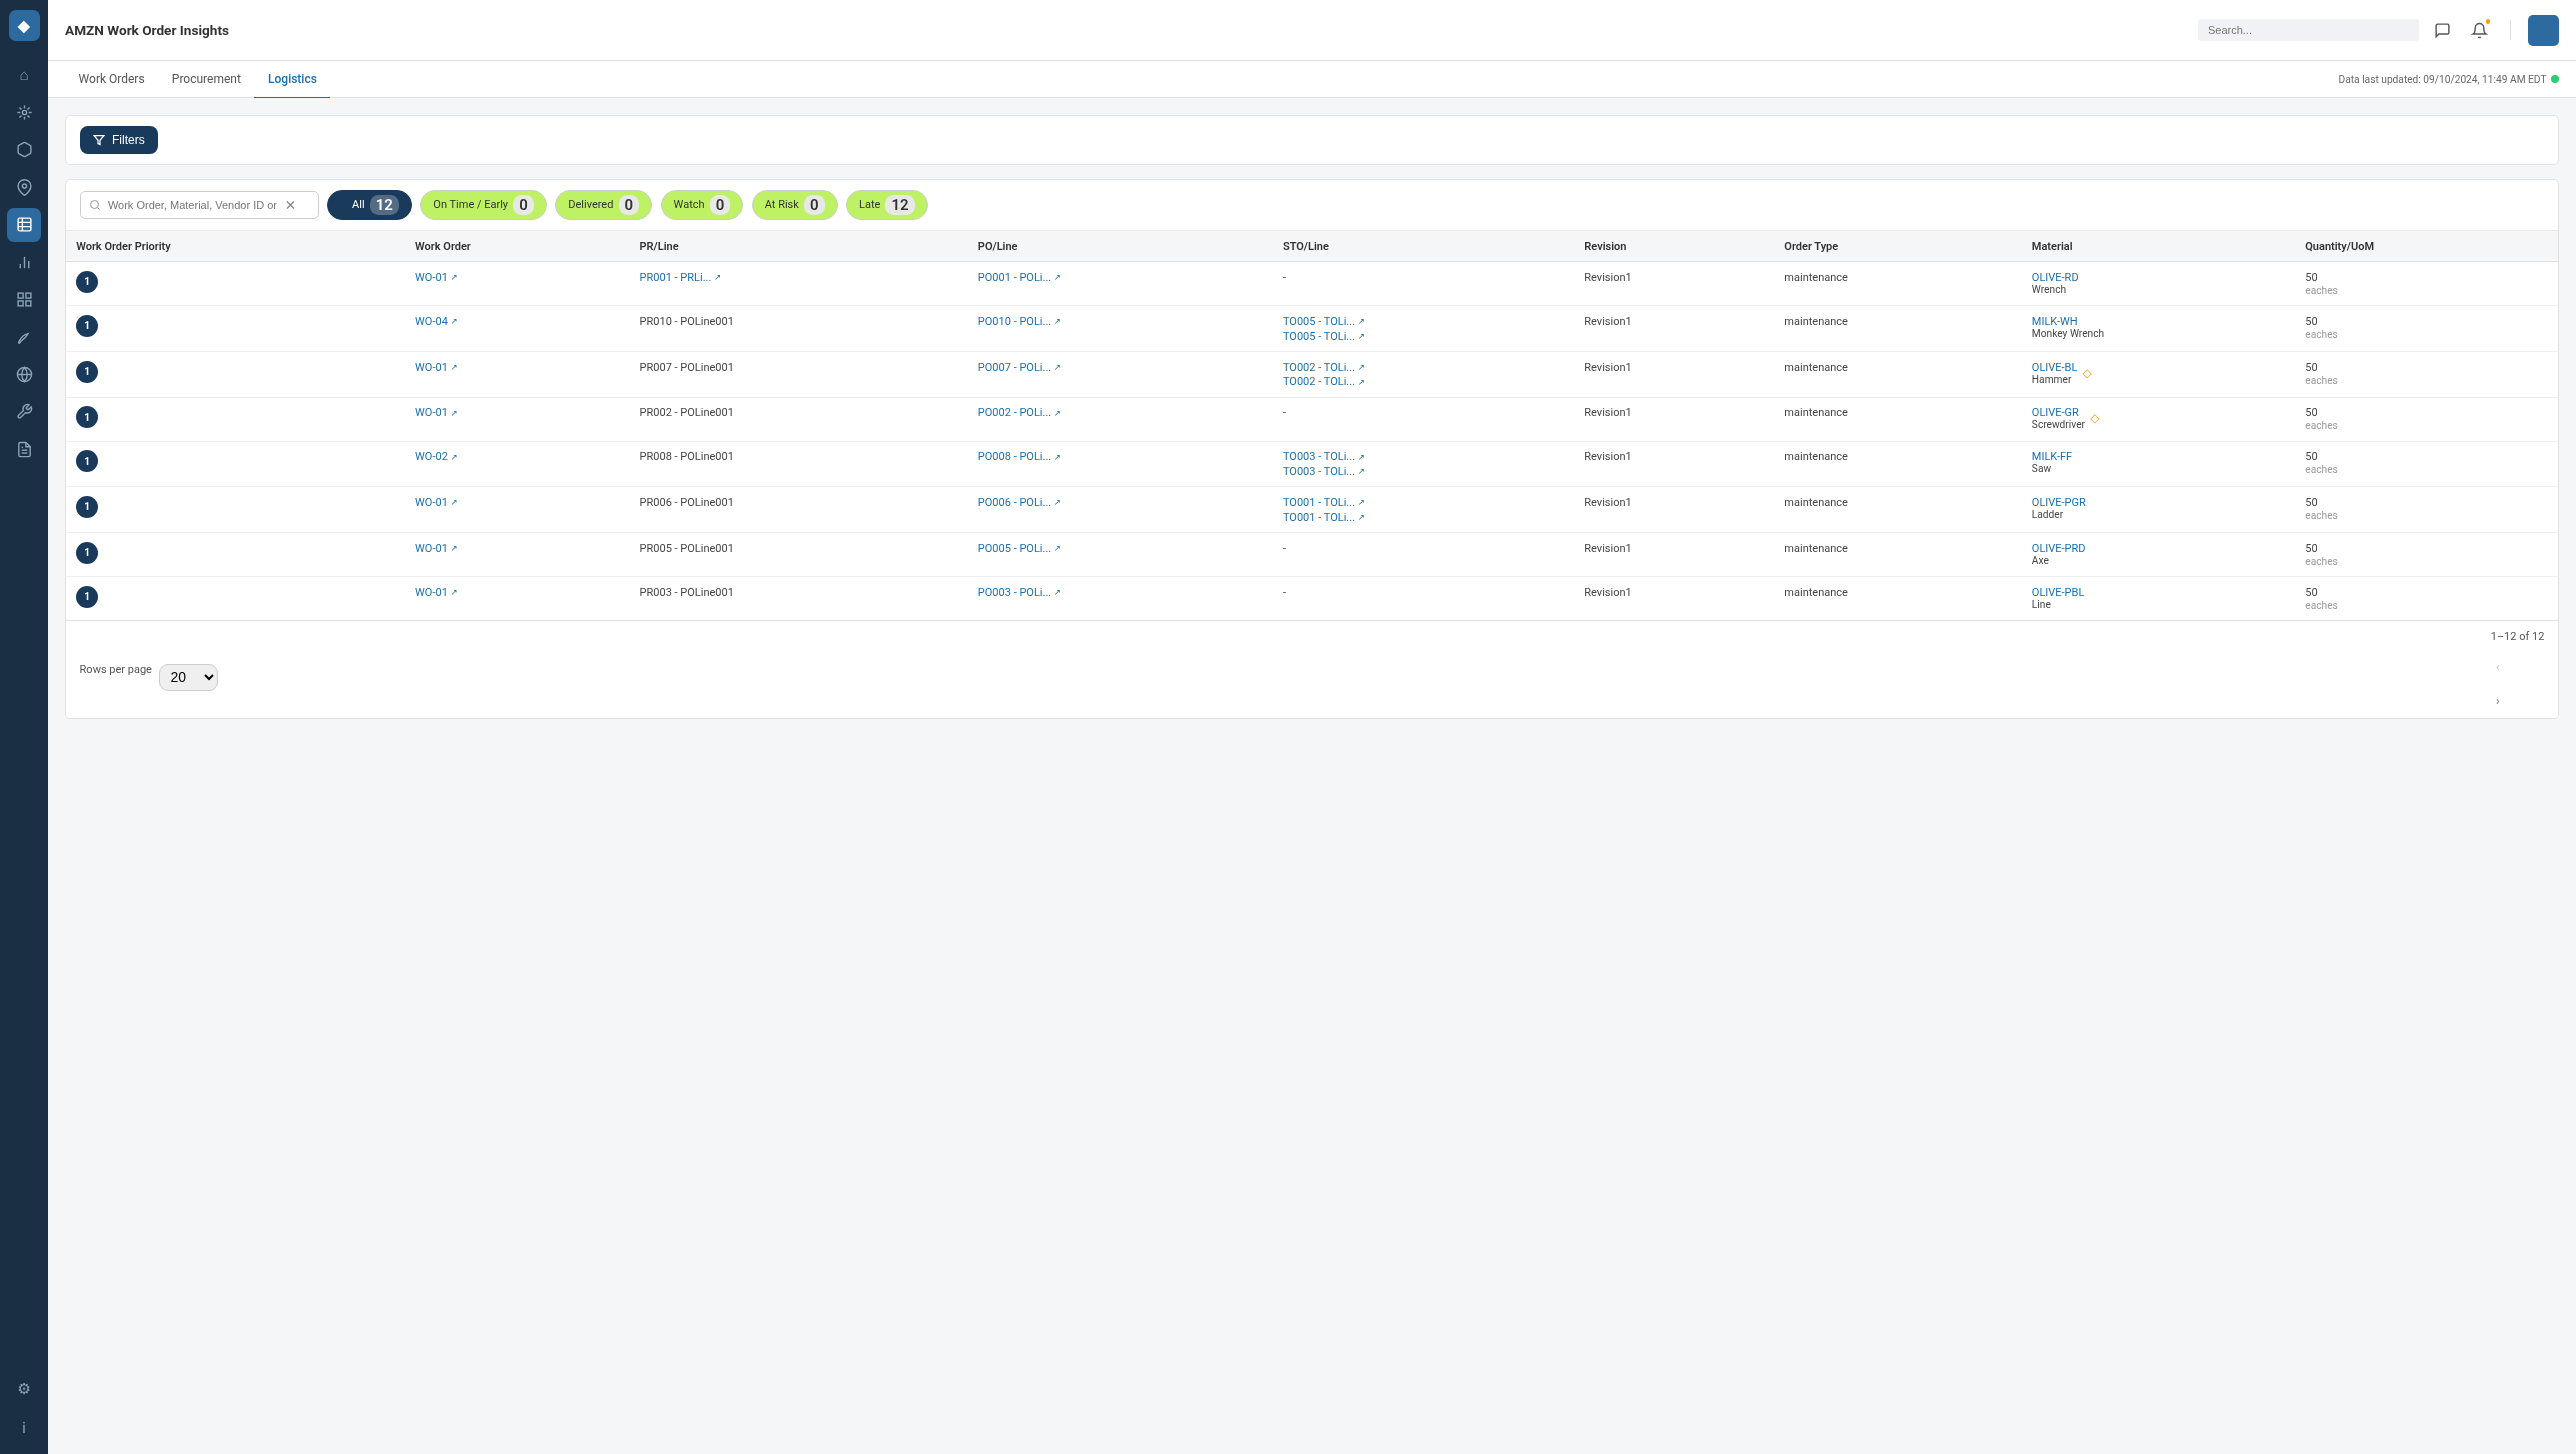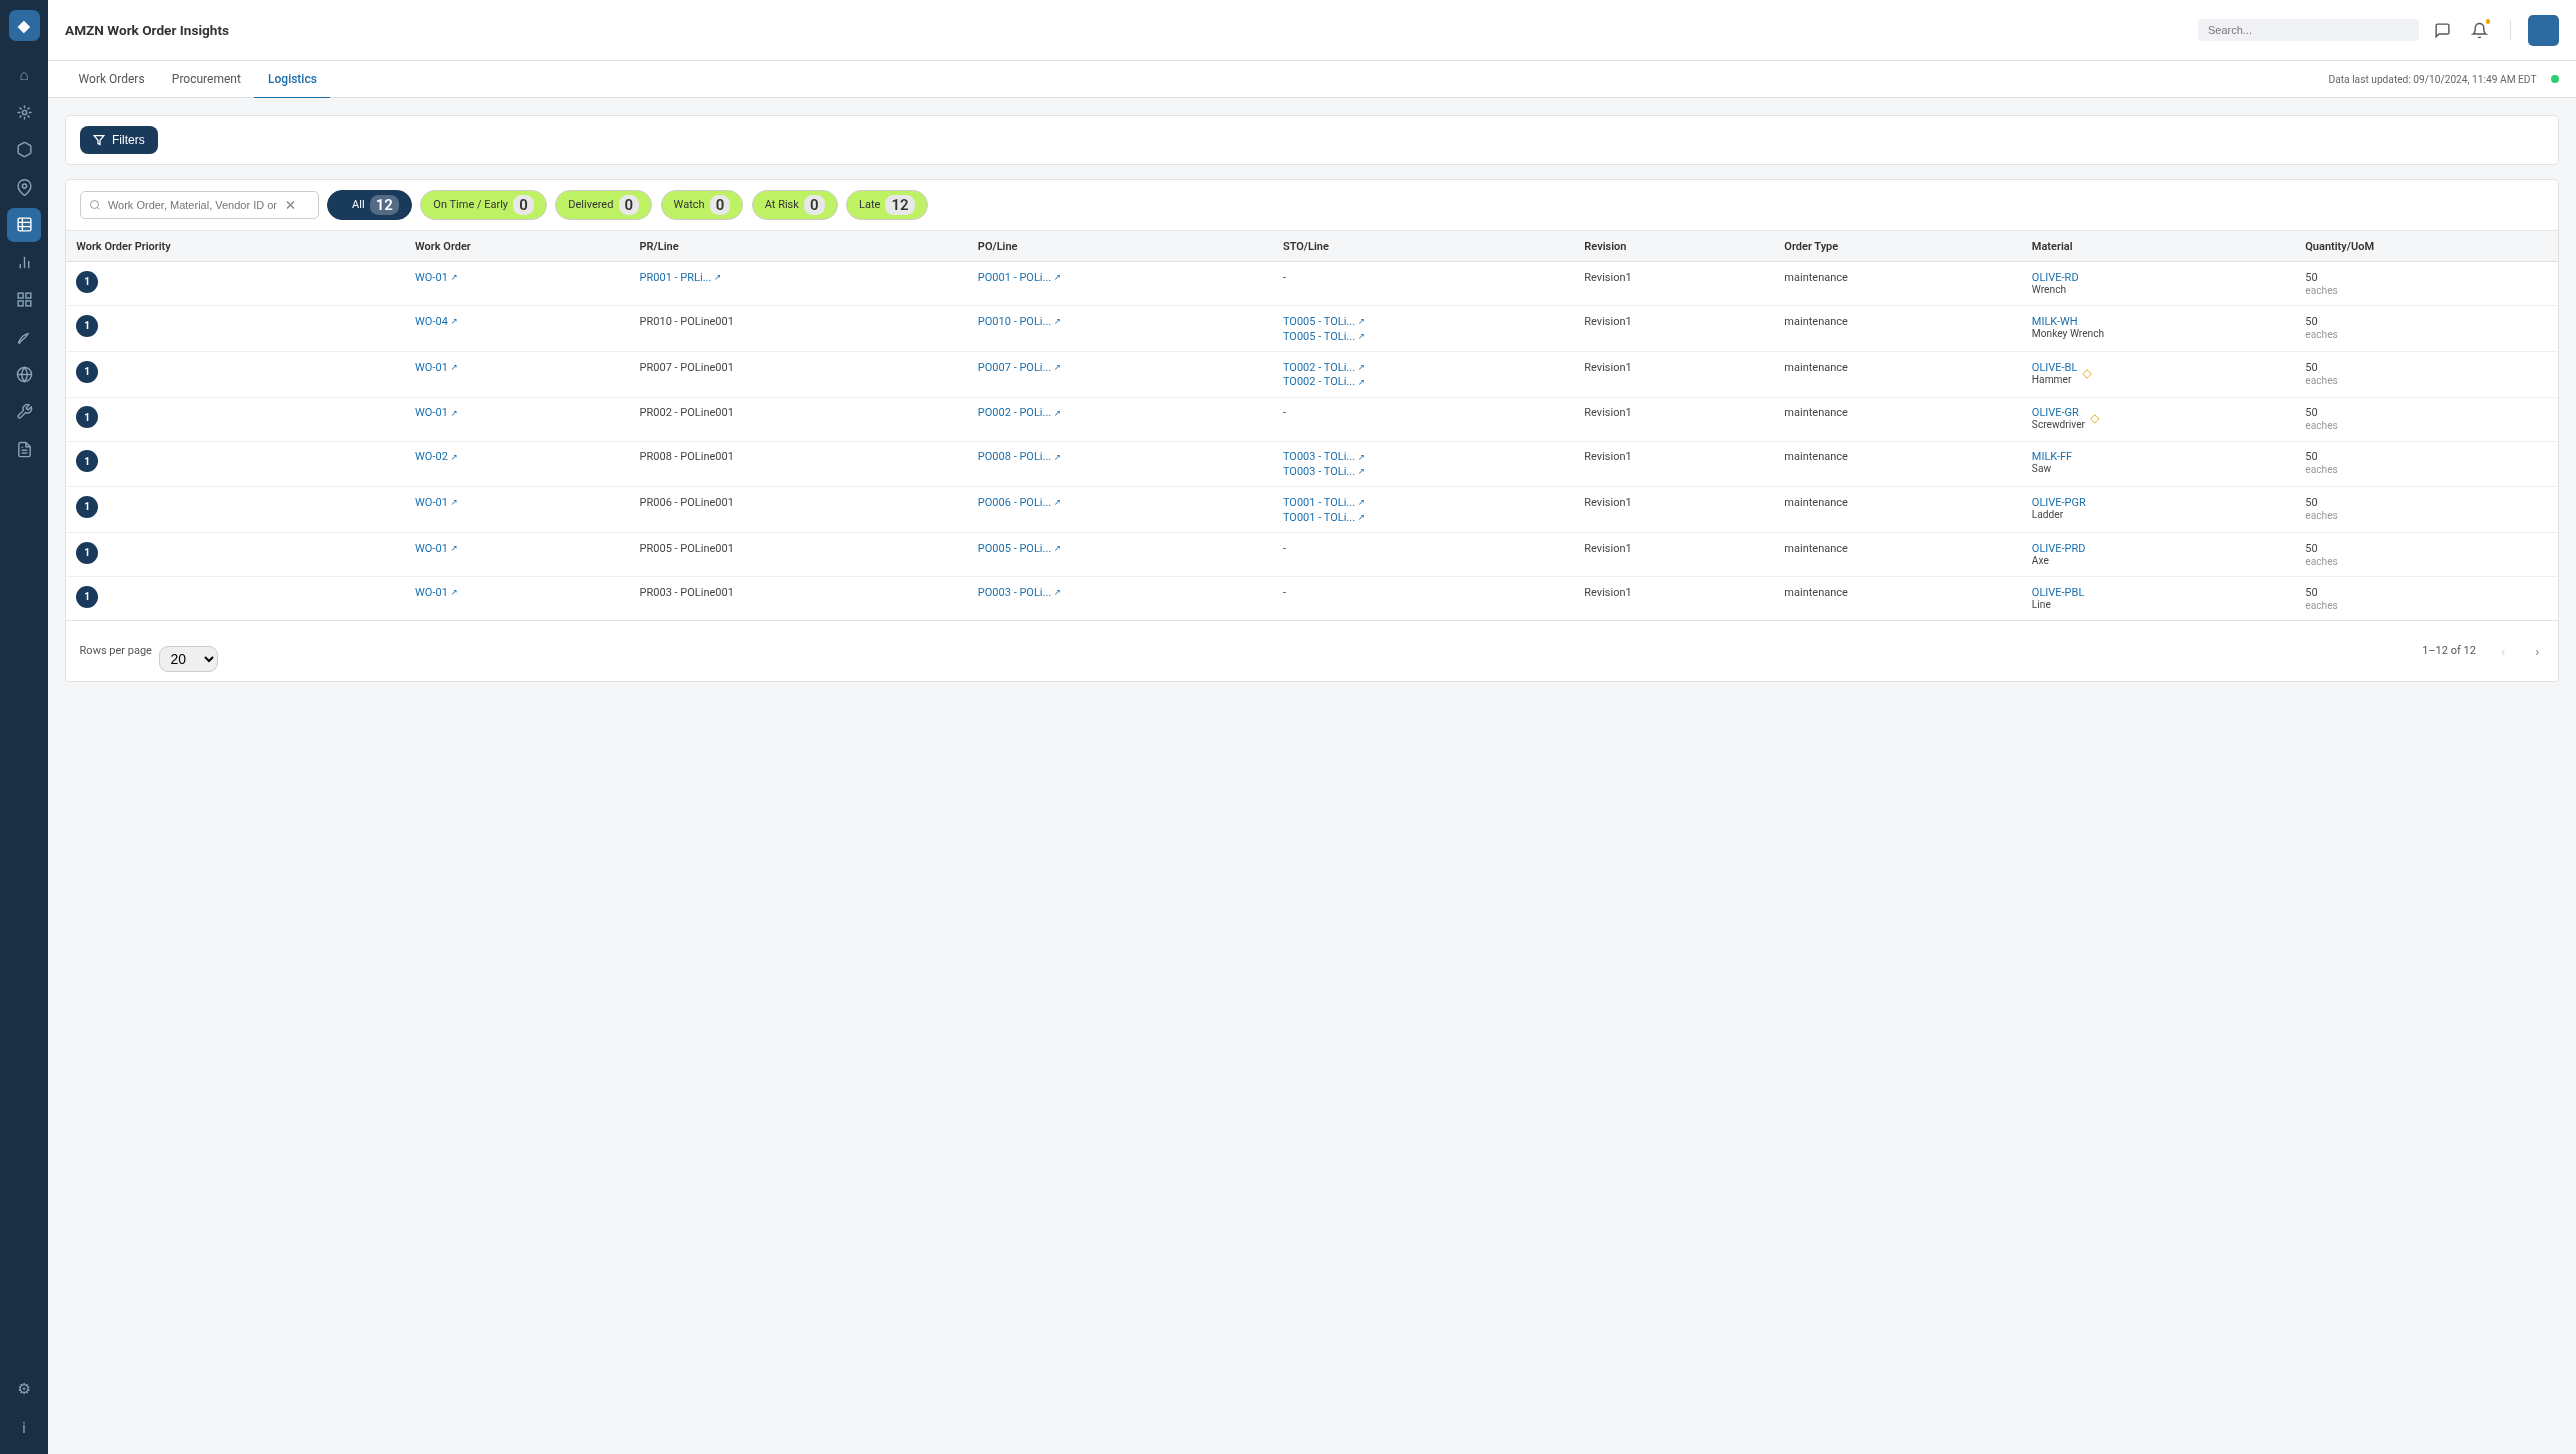--- a/index.html
+++ b/index.html
@@ -99,21 +99,21 @@
       border-bottom: 1.7px solid transparent;
       margin-bottom: -0.9px;
     }
     .tab.active { color: #1a6faf; border-bottom-color: #1a6faf; font-weight: 500; }
     .tabbar-spacer { flex: 1; }
     .data-updated {
       font-size: 10.2px;
       color: #666;
       display: flex;
       align-items: center;
-      gap: 14px;
+      gap: 4px;
     }
     .data-updated-dot { width: 8.5px; height: 8.5px; background: #2ecc71; border-radius: 50%; }
 
     
     .content {
       flex: 1;
       overflow-y: auto;
       padding: 17px;
       background: #f5f6f7;
     }
@@ -271,21 +271,21 @@
       color: #555;
     }
     .rows-select {
       border: 0.9px solid #ccc;
       border-radius: 9px;
       padding: 3.4px 6.8px;
       font-size: 14px;
       cursor: pointer;
       margin-top: 16px;
     }
-    .page-info { font-size: 11px; color: #555; display: flex; align-items: center; gap: 20px; }
+    .page-info { font-size: 11px; color: #555; display: flex; gap: 14px; flex-direction: column; }
     .page-nav { cursor: pointer; color: #888; font-size: 13.6px; padding: 1.7px 5.1px; }
     .page-nav.disabled { color: #ccc; cursor: default; }
   </style>
 </head>
 <body>
 
 <nav class="sidebar">
   <div class="sidebar-logo">◆</div>
 
   <div class="sidebar-item">⌂</div>

